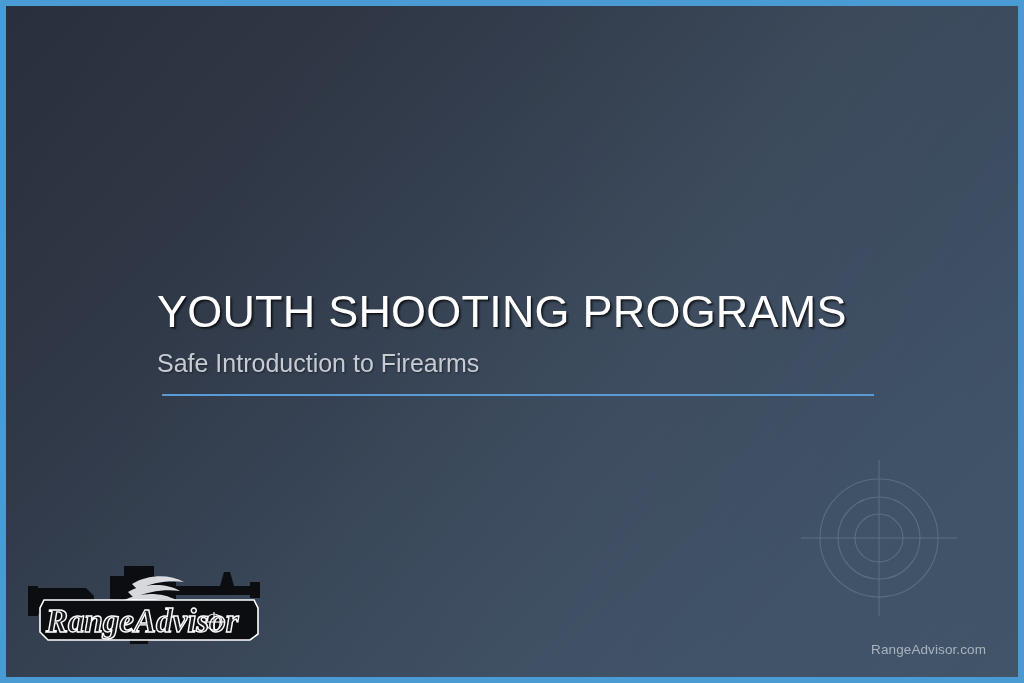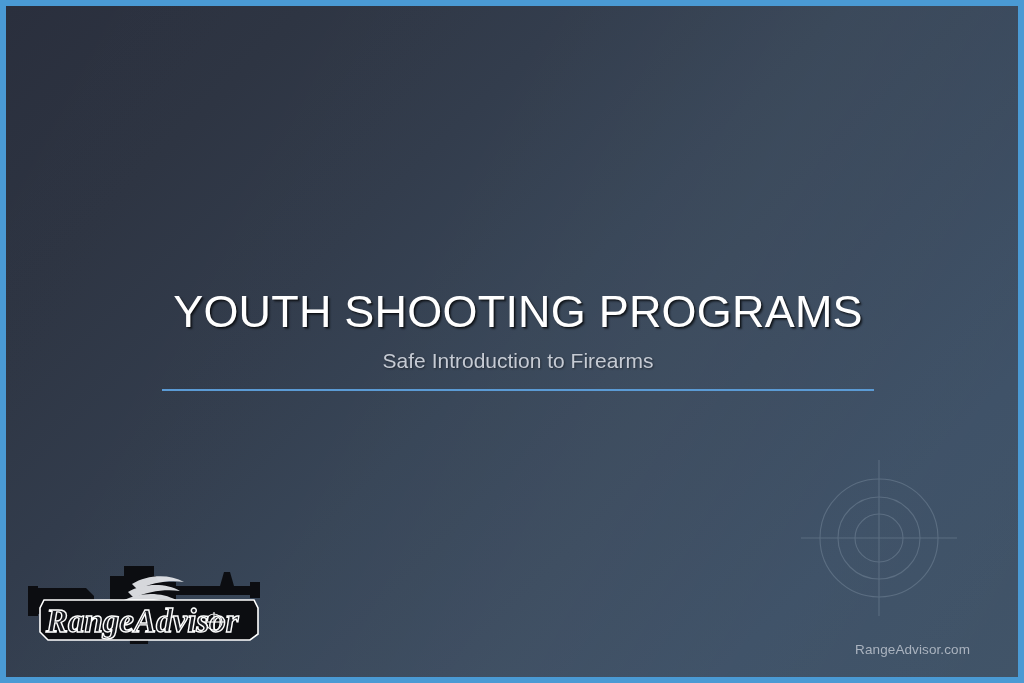--- a/index.html
+++ b/index.html
@@ -61,34 +61,33 @@
     opacity: 0.30;
     pointer-events: none;
   }
 
   
   #title-block {
     position: absolute;
     left: 151px;
     top: 282px;
     width: 722px;
-    text-align: center;
   }
   #slide-title {
     font-size: 45px;
     font-weight: 400;
     letter-spacing: 0.2px;
     color: #ffffff;
     line-height: 1.06;
     white-space: nowrap;
     text-shadow: 2px 2px 2px rgba(0,0,0,0.55), 1px 1px 0 rgba(0,0,0,0.35);
   }
   #slide-subtitle {
     margin-top: 12px;
-    font-size: 21px;
+    font-size: 25px;
     font-weight: 400;
     color: #c6cbd4;
     line-height: 1.2;
     text-shadow: 1px 1px 2px rgba(0,0,0,0.40);
   }
   #accent-rule {
     margin: 16px auto 0 auto;
     width: 712px;
     height: 2px;
     background: #5b9bd5;
@@ -99,21 +98,21 @@
     position: absolute;
     left: 18px;
     top: 556px;
     width: 248px;
     height: 98px;
   }
 
   
   #footer-url {
     position: absolute;
-    right: 48px;
+    right: 32px;
     bottom: 20px;
     font-size: 13.5px;
     color: #aab3bf;
     letter-spacing: 0.1px;
     white-space: nowrap;
     text-align: right;
   }
 </style>
 </head>
 <body>

